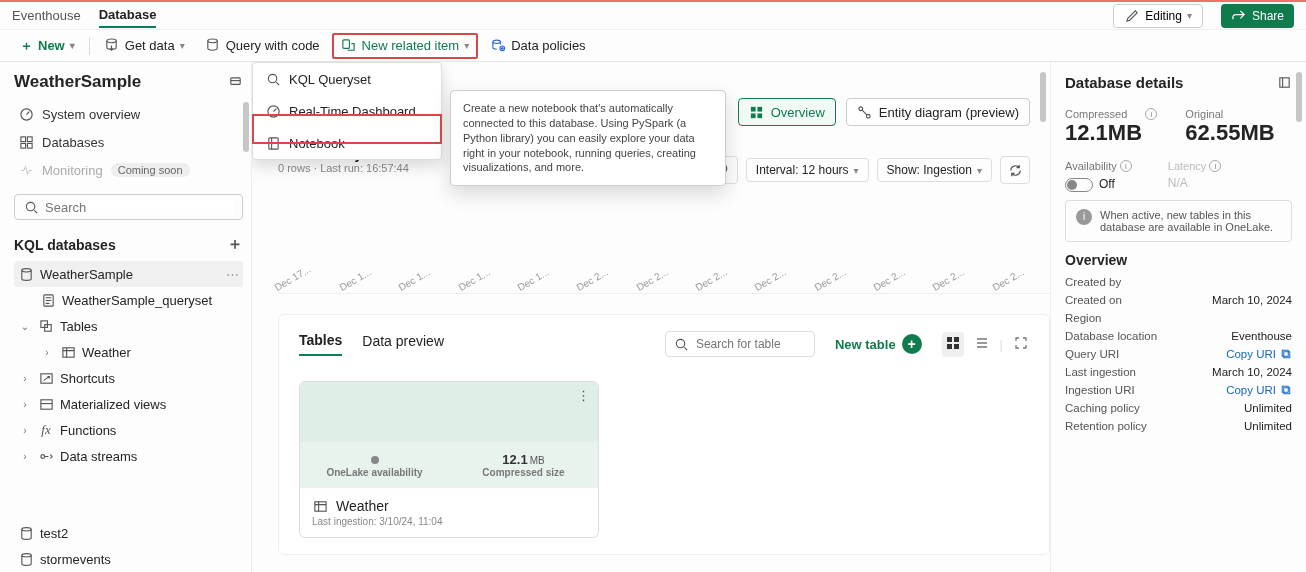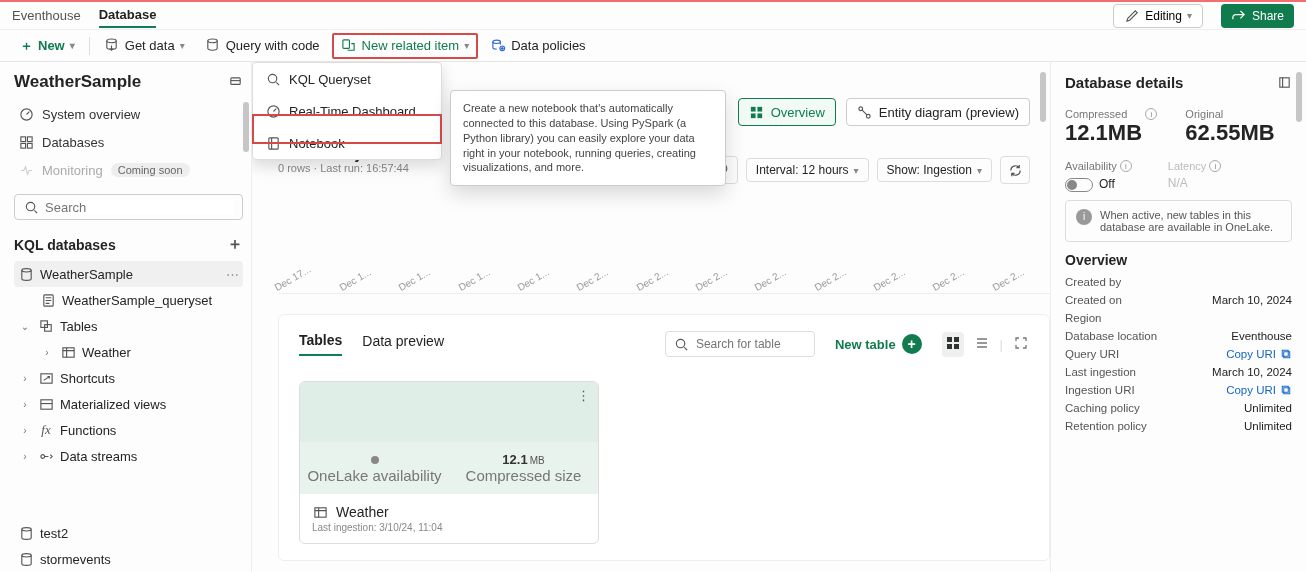--- a/index.html
+++ b/index.html
@@ -88,21 +88,21 @@
   .view-icons { display:flex; gap:10px; align-items:center; color:#777;}
   .view-icons .grid-active { background:#eef0f0; padding:3px; border-radius:4px; color:#333;}
 
   .table-card { margin-top:24px; width:300px; border:1px solid #ddd; border-radius:6px; overflow:hidden;}
   .table-card .top-band { background:#dfeee7; height:60px; position:relative;}
   .table-card .top-band .menu-dots { position:absolute; top:6px; right:8px; color:#555;}
   .card-stats { display:flex; background:#e9f3ee; }
   .card-stats > div { flex:1; text-align:center; padding:10px 0;}
   .card-stats .val { font-size:13px; font-weight:600; color:#333;}
   .card-stats .val .unit { font-size:10px; font-weight:400; color:#555; margin-left:2px;}
-  .card-stats .lbl { font-size:15px; color:#777;}
+  .card-stats .lbl { font-size:10px; color:#777;font-weight:bold;}
   .card-name { padding:10px 12px 2px; display:flex; align-items:center; gap:8px; font-size:14px; font-weight:400;}
   .card-sub  { padding:0 12px 10px; font-size:10px; color:#888;}
   .stat-dot { width:8px; height:8px; border-radius:50%; background:#888; display:inline-block;}
 
   
   .rightp { width:256px; border-left:1px solid #eee; padding:12px 14px; overflow:auto; position:relative;}
   .rightp .vscroll { position:absolute; right:4px; top:10px; width:6px; height:50px; background:#c6c6c6; border-radius:3px;}
   .rp-head { display:flex; justify-content:space-between; align-items:center; font-size:15px; font-weight:600; margin-bottom:17px;}
   .rp-metrics { display:flex; gap:28px; margin-bottom:14px;}
   .rp-metrics .lbl { font-size:11px; color:#777; display:flex; align-items:flex-end; gap:18px;}

